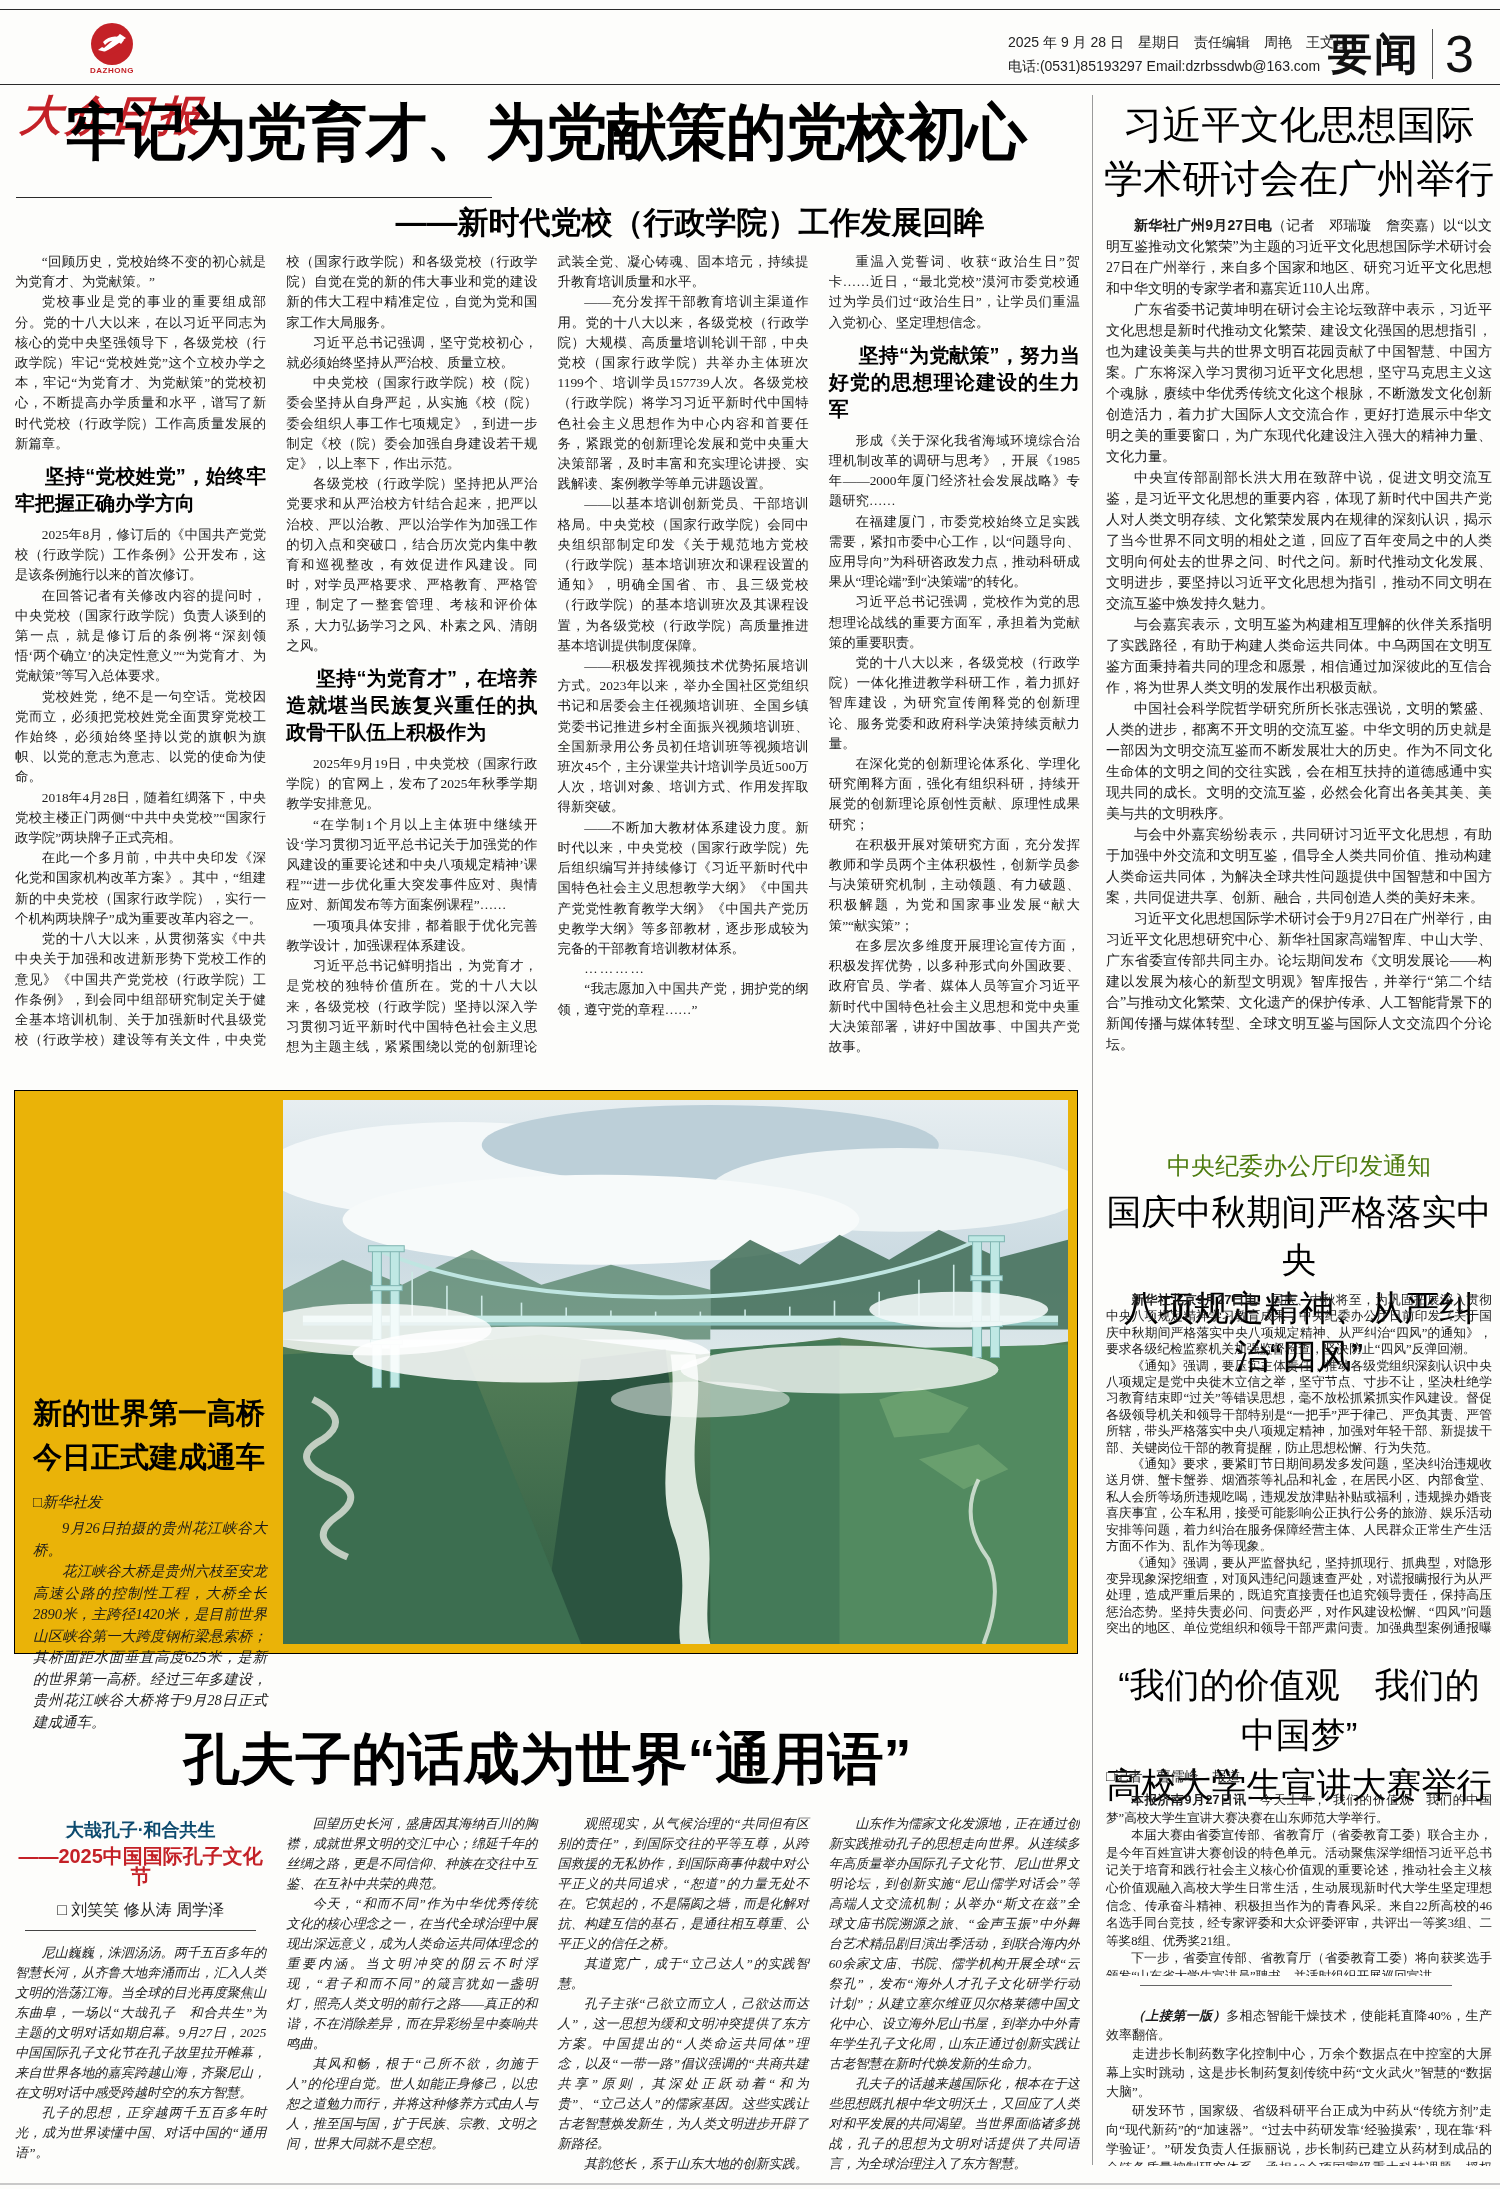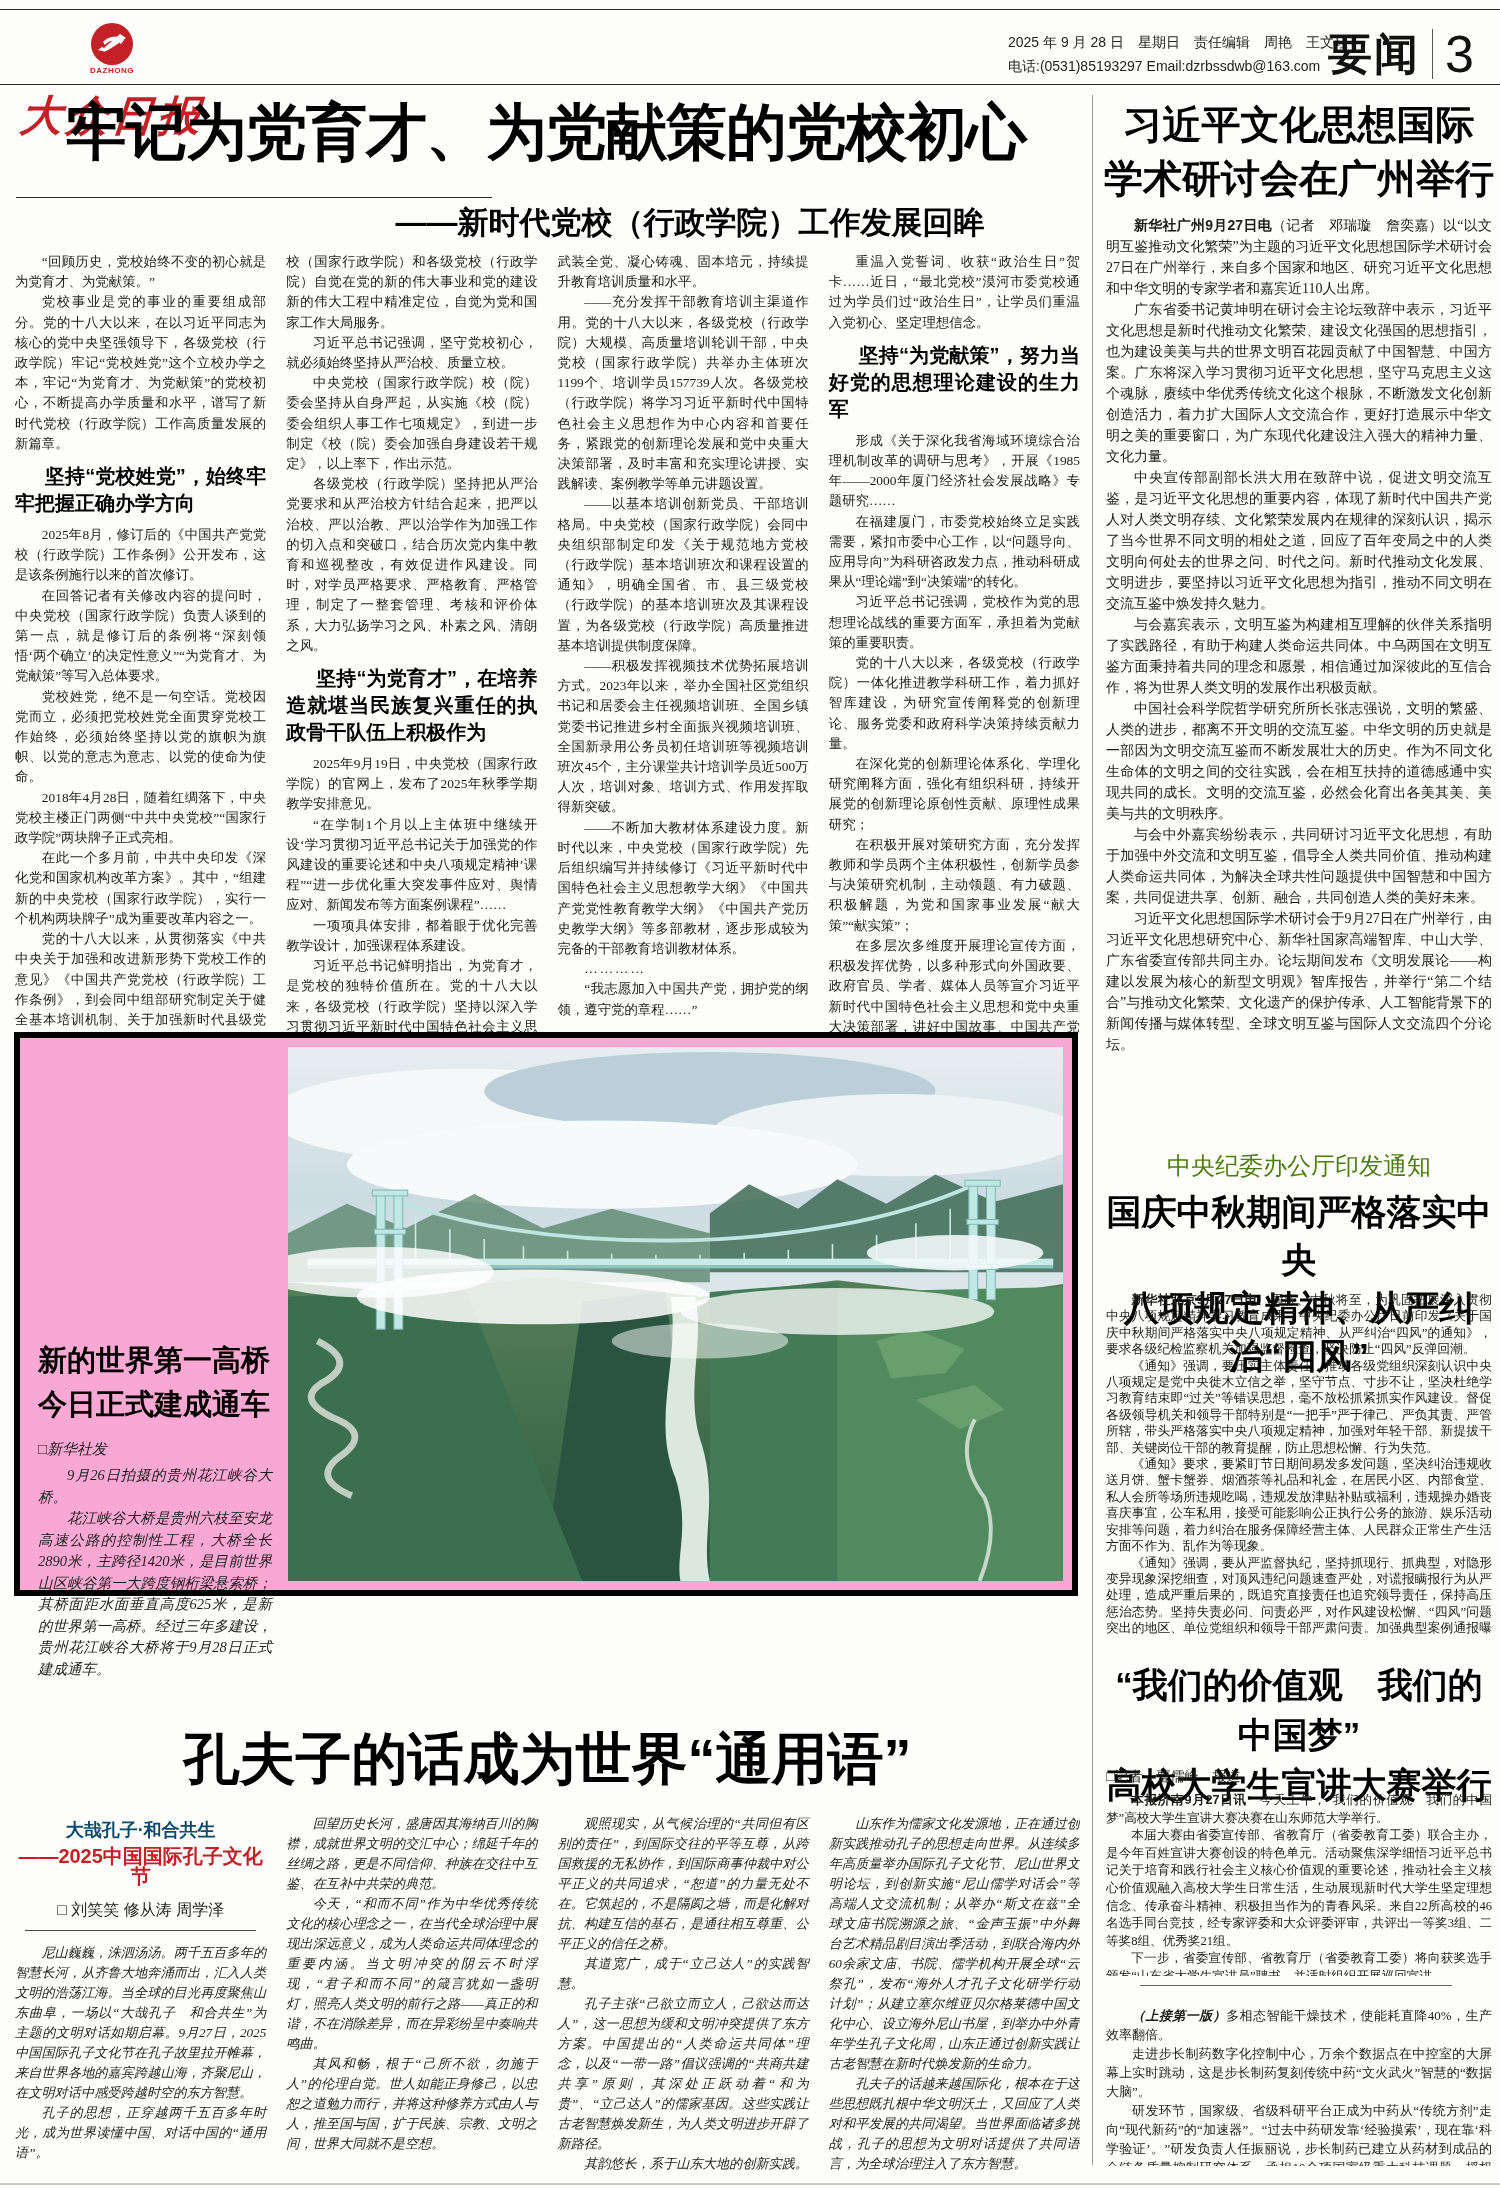--- a/index.html
+++ b/index.html
@@ -32,22 +32,22 @@
   #main-sub{left:300px;top:202px;width:780px;text-align:center;
     font-family:"Liberation Sans",sans-serif;font-weight:600;font-size:31px;color:#000;}
   #main-body{left:15px;top:252px;width:1065px;height:820px;
     column-count:4;column-gap:20px;overflow:hidden;
     font-size:13.4px;line-height:20.2px;text-align:justify;}
   #main-body p.para{margin:0;text-indent:2em;}
   #main-body p.dots{text-indent:2em;letter-spacing:2px;}
   #main-body h3.subhead{font-family:"Liberation Sans",sans-serif;font-size:20px;line-height:27px;
     font-weight:900;margin:9px 0 8px 0;color:#000;text-indent:1.5em;}
   
-  #photo-box{left:14px;top:1032px;width:1064px;height:564px;border:6px solid #000000;
-    background:#f9a8d4;box-sizing:border-box;display:flex;}
+  #photo-box{left:14px;top:1090px;width:1064px;height:564px;border:1px solid #000000;
+    background:#eab308;box-sizing:border-box;display:flex;}
   #photo-caption{width:268px;box-sizing:border-box;padding:300px 16px 0 18px;}
   #photo-caption .cap-hl{font-family:"Liberation Sans",sans-serif;font-weight:900;font-size:29px;
     line-height:44px;color:#000;white-space:nowrap;}
   #photo-caption .cap-byline{margin:14px 0 6px 0;font-style:italic;font-size:15px;}
   #photo-caption p.cap-p{margin:0;text-indent:2em;font-style:italic;font-size:14.5px;
     line-height:21.5px;text-align:justify;}
   #photo-wrap{flex:1;padding:9px 9px 9px 0;box-sizing:border-box;}
   #photo-wrap svg{width:100%;height:100%;display:block;}
   
   #kong-hl{left:15px;top:1722px;width:1065px;text-align:center;
@@ -58,21 +58,21 @@
   #kong-body p.para{margin:0;text-indent:2em;}
   #kong-body .kicker{font-style:normal;text-align:center;margin:6px 0 14px 0;}
   #kong-body .kicker .k1{font-family:"Liberation Sans",sans-serif;font-weight:900;font-size:18px;color:#0c4a6e;}
   #kong-body .kicker .k2{font-family:"Liberation Sans",sans-serif;font-weight:700;font-size:20px;color:#c42127;margin-top:6px;}
   #kong-body p.byline{font-style:normal;margin:14px 10px 12px 10px;text-indent:0;
     font-family:"Liberation Sans",sans-serif;font-size:16px;color:#222;
     border-bottom:1px solid #444;padding-bottom:10px;text-align:center;}
   
   #vrule{left:1092px;top:95px;width:1px;height:2070px;background:#9a9a9a;}
   .sb-hl{left:1104px;width:390px;text-align:center;font-family:"Liberation Sans",sans-serif;
-    font-weight:700;color:#000;}
+    font-weight:400;color:#000;}
   #a1-hl{top:98px;font-size:39px;line-height:54px;}
   #a1-body{left:1106px;top:215px;width:386px;height:912px;overflow:hidden;
     font-size:14px;line-height:21px;text-align:justify;}
   .sb-body p{margin:0;text-indent:2em;}
   .sb-body .lead{font-family:"Liberation Sans",sans-serif;font-weight:700;}
   #a2-kicker{left:1104px;top:1150px;width:390px;text-align:center;font-size:24px;
     font-family:"Liberation Serif",serif;color:#4d7c0f;}
   #a2-hl{top:1188px;font-size:35px;line-height:48px;}
   #a2-body{left:1106px;top:1292px;width:386px;height:342px;overflow:hidden;
     font-size:12.8px;line-height:16.4px;text-align:justify;}

